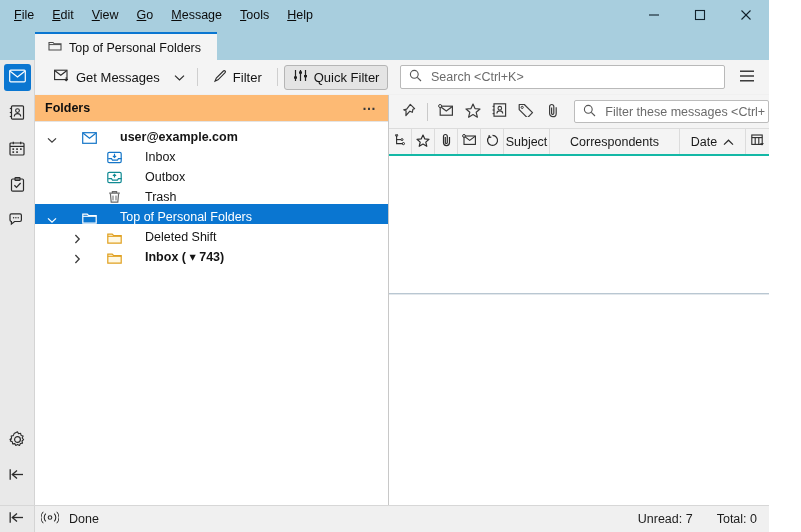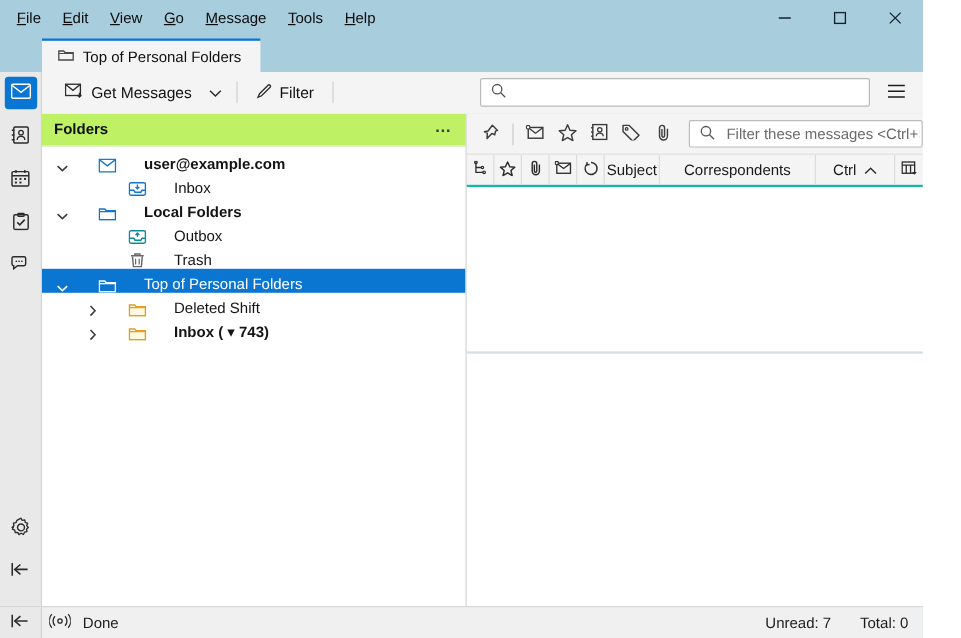--- a/index.html
+++ b/index.html
@@ -46,21 +46,21 @@
   .tb-spacer{flex:1 1 auto;}
   .searchbox{flex:0 0 325px;height:24px;background:#ffffff;border:1px solid #b9b9b9;border-radius:2px;display:flex;align-items:center;gap:7px;padding:0 8px;box-sizing:border-box;}
   .searchbox input{border:0;outline:0;flex:1 1 auto;font-family:inherit;font-size:12.5px;color:#3a3a3a;background:transparent;}
   .searchbox input::placeholder{color:#6b6b6b;}
   .hamburger{width:28px;height:26px;display:flex;align-items:center;justify-content:center;margin-left:8px;color:#1c1c1c;}
 
   
   .panes{flex:1 1 auto;display:flex;min-height:0;}
 
   .folderpane{width:353px;flex:0 0 353px;background:#ffffff;display:flex;flex-direction:column;min-height:0;}
-  .folder-head{height:26px;flex:0 0 26px;display:flex;align-items:center;justify-content:space-between;padding:0 8px 0 10px;font-weight:bold;font-size:12.5px;color:#0f0f0f;border-bottom:1px solid #e4e4e4;background:#bef264;gap:12px;}
+  .folder-head{height:26px;flex:0 0 26px;display:flex;align-items:center;justify-content:space-between;padding:0 8px 0 10px;font-weight:bold;font-size:12.5px;color:#0f0f0f;border-bottom:1px solid #e4e4e4;background:#fdba74;gap:12px;}
   .folder-more{color:#3a3a3a;font-size:14px;letter-spacing:1px;line-height:10px;padding:0 3px 6px 3px;}
   .folder-tree{flex:1 1 auto;overflow:hidden;padding-top:2px;}
   .frow{height:20px;display:flex;align-items:flex-end;gap:22px;padding-right:6px;white-space:nowrap;font-size:12.5px;color:#141414;}
   .frow.selected{background:#0a76d1;color:#ffffff;}
   .twisty{width:14px;flex:0 0 14px;display:flex;align-items:center;justify-content:center;color:#3c3c3c;}
   .frow.selected .twisty{color:#ffffff;}
   .twisty.empty{visibility:hidden;}
   .ficon{width:17px;flex:0 0 17px;display:flex;align-items:center;justify-content:center;}
   .fname{overflow:hidden;text-overflow:ellipsis;}
   .fname.bold{font-weight:bold;}
@@ -245,28 +245,42 @@
         <div class="tb-sep"></div>
         <div class="tb-btn">
           <span>
             <svg width="14" height="14" viewBox="0 0 14 14">
                 <path d="M2 12.1l1.3-3L10.4 2a1.2 1.2 0 0 1 1.7 1.7L5 10.8z" fill="none" stroke="#2b2b2b" stroke-width="1.1"></path>
               </svg>
           </span>
           <span>Filter</span>
         </div>
         <div class="tb-sep"></div>
+        <div class="tb-btn pressed">
+          <span>
+            <svg width="15" height="13" viewBox="0 0 15 13">
+                <line x1="2.5" y1="1" x2="2.5" y2="12" stroke="#222" stroke-width="1.2"></line>
+                <line x1="7.5" y1="1" x2="7.5" y2="12" stroke="#222" stroke-width="1.2"></line>
+                <line x1="12.5" y1="1" x2="12.5" y2="12" stroke="#222" stroke-width="1.2"></line>
+                <rect x="1" y="7.4" width="3" height="2.3" fill="#222"></rect>
+                <rect x="6" y="2.4" width="3" height="2.3" fill="#222"></rect>
+                <rect x="11" y="6" width="3" height="2.3" fill="#222"></rect>
+              </svg>
+          </span>
+          <span>Quick Filter</span>
+        </div>
         <div class="tb-spacer"></div>
         <div class="searchbox">
           <span>
             <svg width="13" height="13" viewBox="0 0 13 13">
                 <circle cx="5.3" cy="5.3" r="3.9" fill="none" stroke="#555" stroke-width="1.1"></circle>
                 <line x1="8.3" y1="8.3" x2="12" y2="12" stroke="#555" stroke-width="1.1"></line>
               </svg>
           </span>
+          <input value="" placeholder="Search &lt;Ctrl+K&gt;" style="">
         </div>
         <div class="hamburger">
           <span>
             <svg width="16" height="12" viewBox="0 0 16 12">
                 <line x1="1" y1="1.2" x2="15" y2="1.2" stroke="currentColor" stroke-width="1.3"></line>
                 <line x1="1" y1="6" x2="15" y2="6" stroke="currentColor" stroke-width="1.3"></line>
                 <line x1="1" y1="10.8" x2="15" y2="10.8" stroke="currentColor" stroke-width="1.3"></line>
               </svg>
           </span>
         </div>
@@ -301,34 +315,20 @@
               <span class="ficon">
                 <svg width="15" height="13" viewBox="0 0 15 13">
                     <rect x="0.8" y="1.3" width="13.4" height="10.4" rx="1.4" fill="none" stroke="#1576c8" stroke-width="1.2"></rect>
                     <path d="M1.2 7.6h3.3l1 1.6h4.9l1-1.6h3.3" fill="none" stroke="#1576c8" stroke-width="1.2"></path>
                     <path d="M7.5 2.8v3.4M5.9 4.8l1.6 1.6 1.6-1.6" fill="none" stroke="#1576c8" stroke-width="1.1"></path>
                   </svg>
               </span>
               <span class="fname">Inbox</span>
             </div>
 
-            <div class="frow ind0">
-              <span class="twisty">
-                <svg width="10" height="7" viewBox="0 0 10 7">
-                    <path d="M1 1.4 5 5.2 9 1.4" fill="none" stroke="currentColor" stroke-width="1.3"></path>
-                  </svg>
-              </span>
-              <span class="ficon">
-                <svg width="15" height="12" viewBox="0 0 15 12">
-                    <path d="M0.8 2.1h4.4l1.3 1.4h7.7v7.7H0.8z" fill="#ffffff" stroke="#1576c8" stroke-width="1.2"></path>
-                    <path d="M0.8 4.3h13.4" stroke="#1576c8" stroke-width="1.1"></path>
-                  </svg>
-              </span>
-              <span class="fname bold">Local Folders</span>
-            </div>
 
             <div class="frow ind1">
               <span class="twisty empty"></span>
               <span class="ficon">
                 <svg width="15" height="13" viewBox="0 0 15 13">
                     <rect x="0.8" y="1.3" width="13.4" height="10.4" rx="1.4" fill="none" stroke="#118a93" stroke-width="1.2"></rect>
                     <path d="M1.2 7.6h3.3l1 1.6h4.9l1-1.6h3.3" fill="none" stroke="#118a93" stroke-width="1.2"></path>
                     <path d="M7.5 6.4V3M5.9 4.8 7.5 3.2 9.1 4.8" fill="none" stroke="#118a93" stroke-width="1.1"></path>
                   </svg>
               </span>
@@ -506,21 +506,21 @@
                   </svg>
               </span>
             </div>
             <div class="ch subject">
               <span>Subject</span>
             </div>
             <div class="ch corr">
               <span>Correspondents</span>
             </div>
             <div class="ch date">
-              <span>Ctrl</span>
+              <span>Date</span>
               <span>
                 <svg width="11" height="7" viewBox="0 0 11 7">
                     <path d="M1 5.6 5.5 1.2 10 5.6" fill="none" stroke="#2c2c2c" stroke-width="1.2"></path>
                   </svg>
               </span>
             </div>
             <div class="ch picker">
               <span>
                 <svg width="14" height="13" viewBox="0 0 14 13">
                     <rect x="0.8" y="1" width="10.4" height="9.4" fill="none" stroke="#2c2c2c" stroke-width="1.1"></rect>

